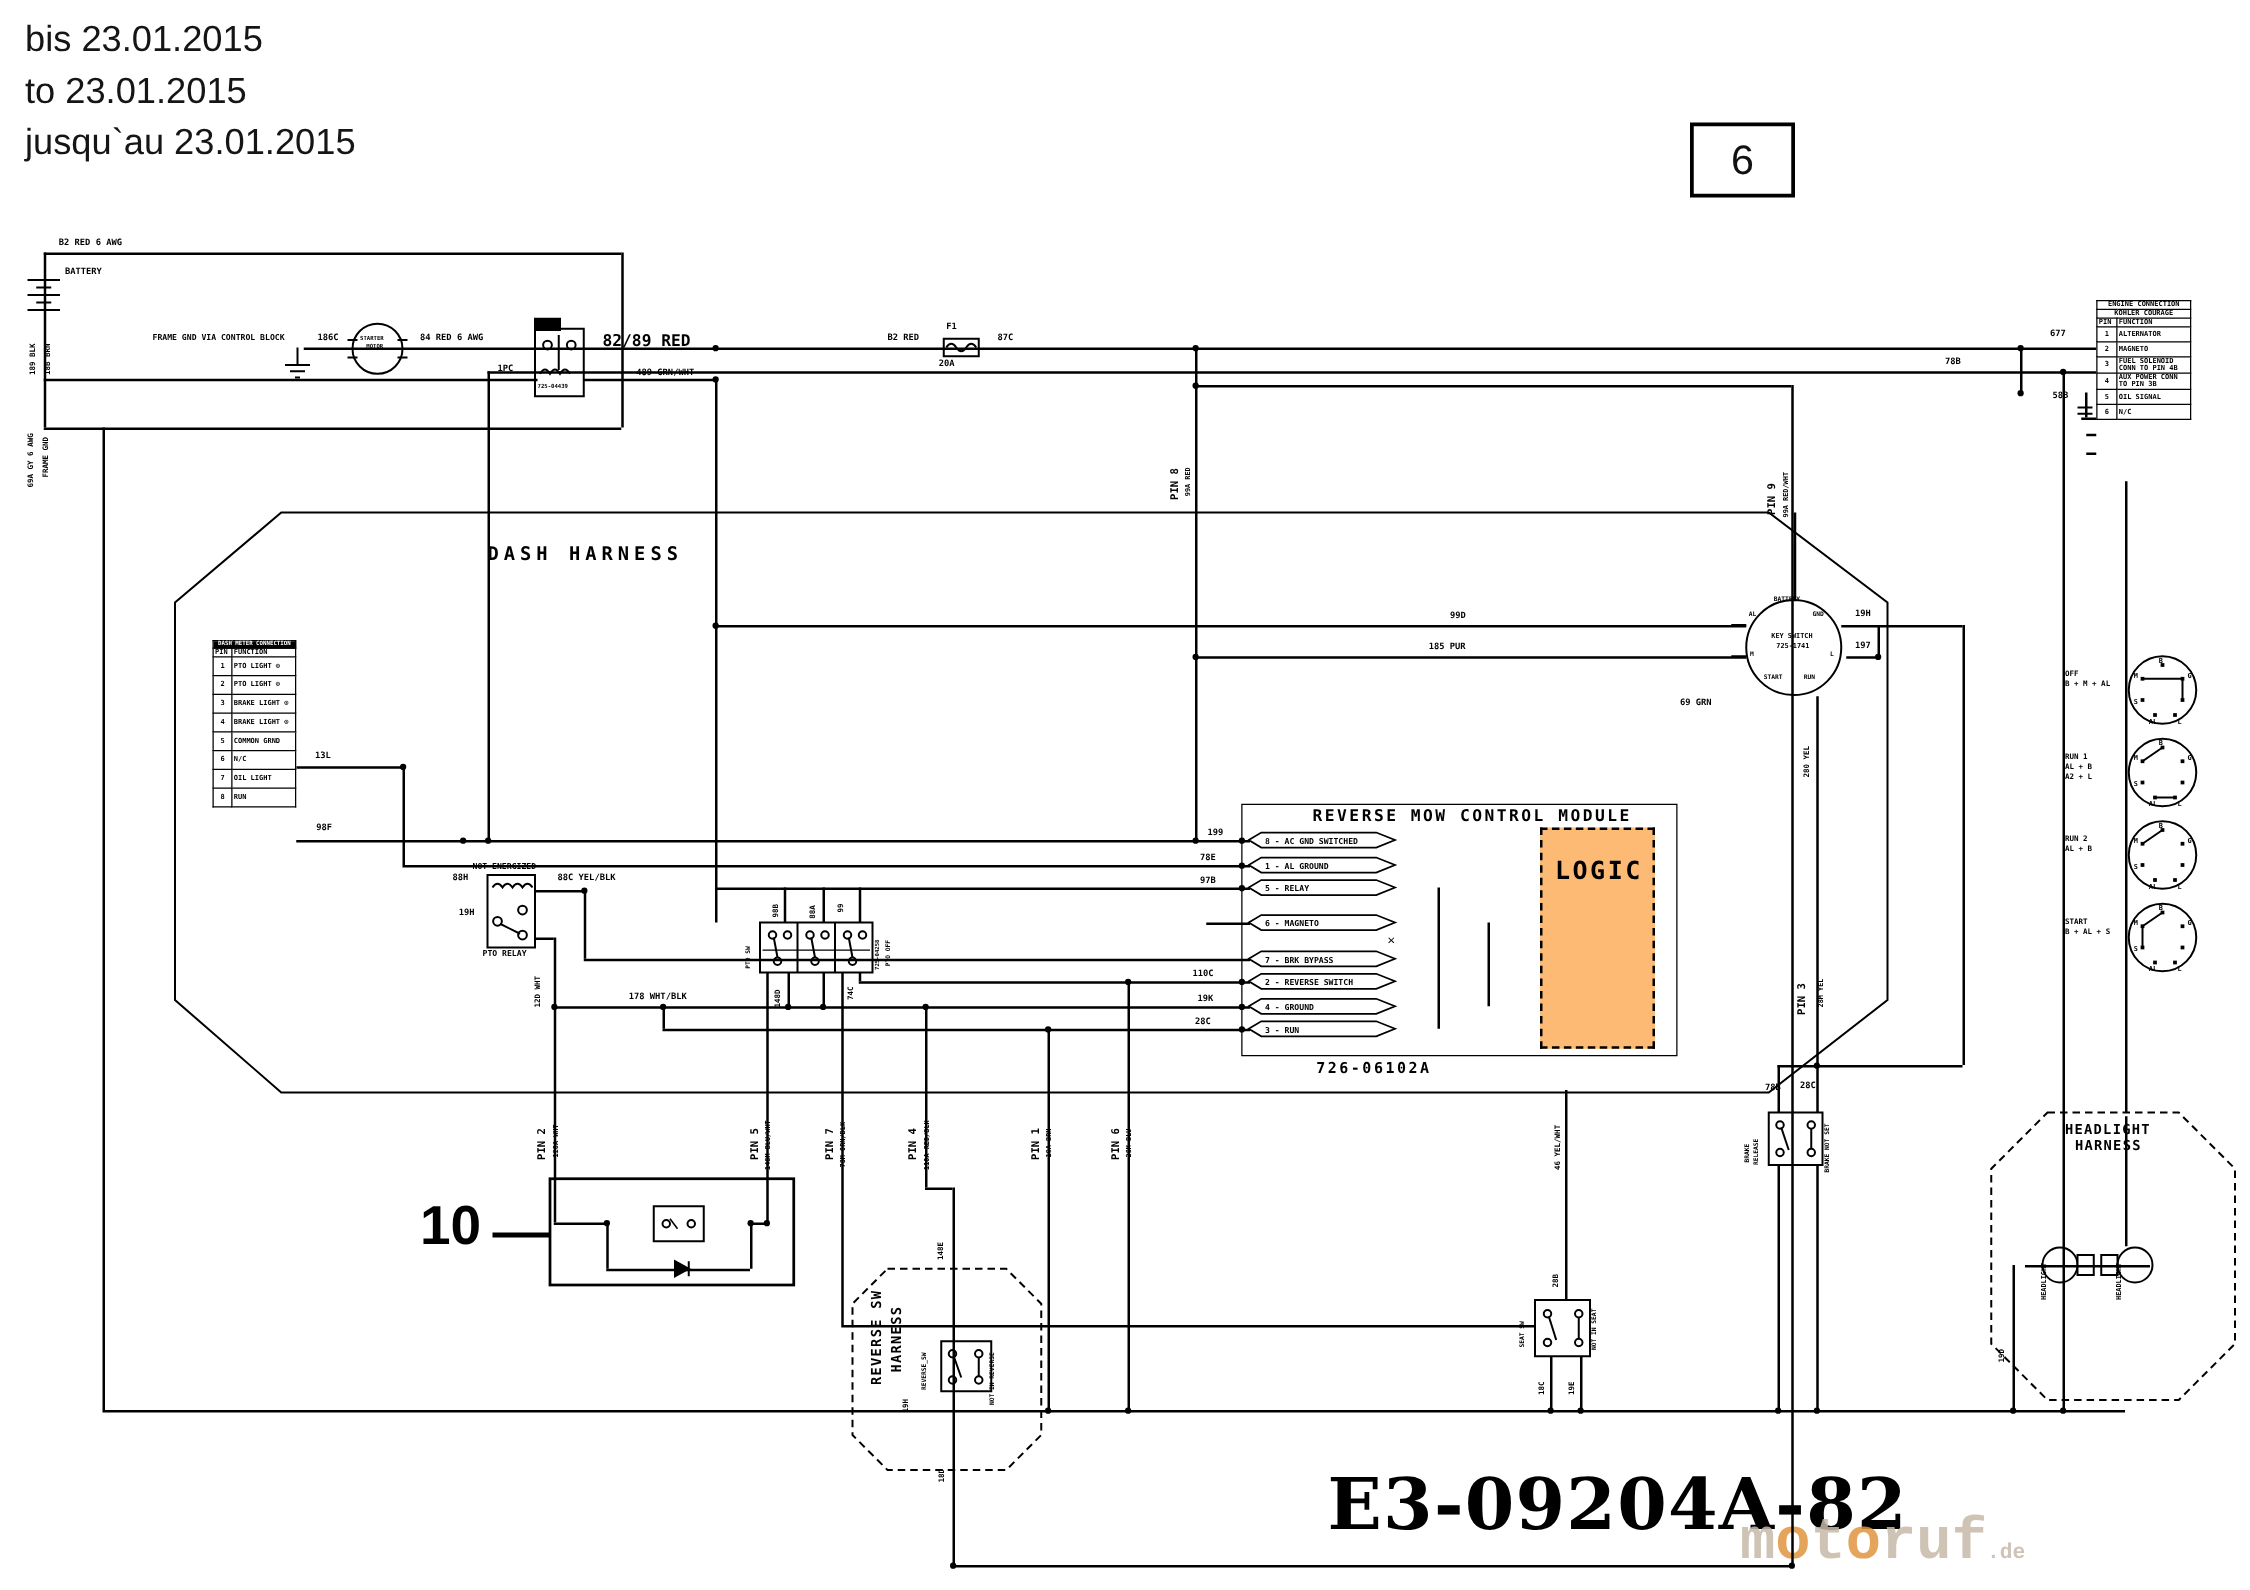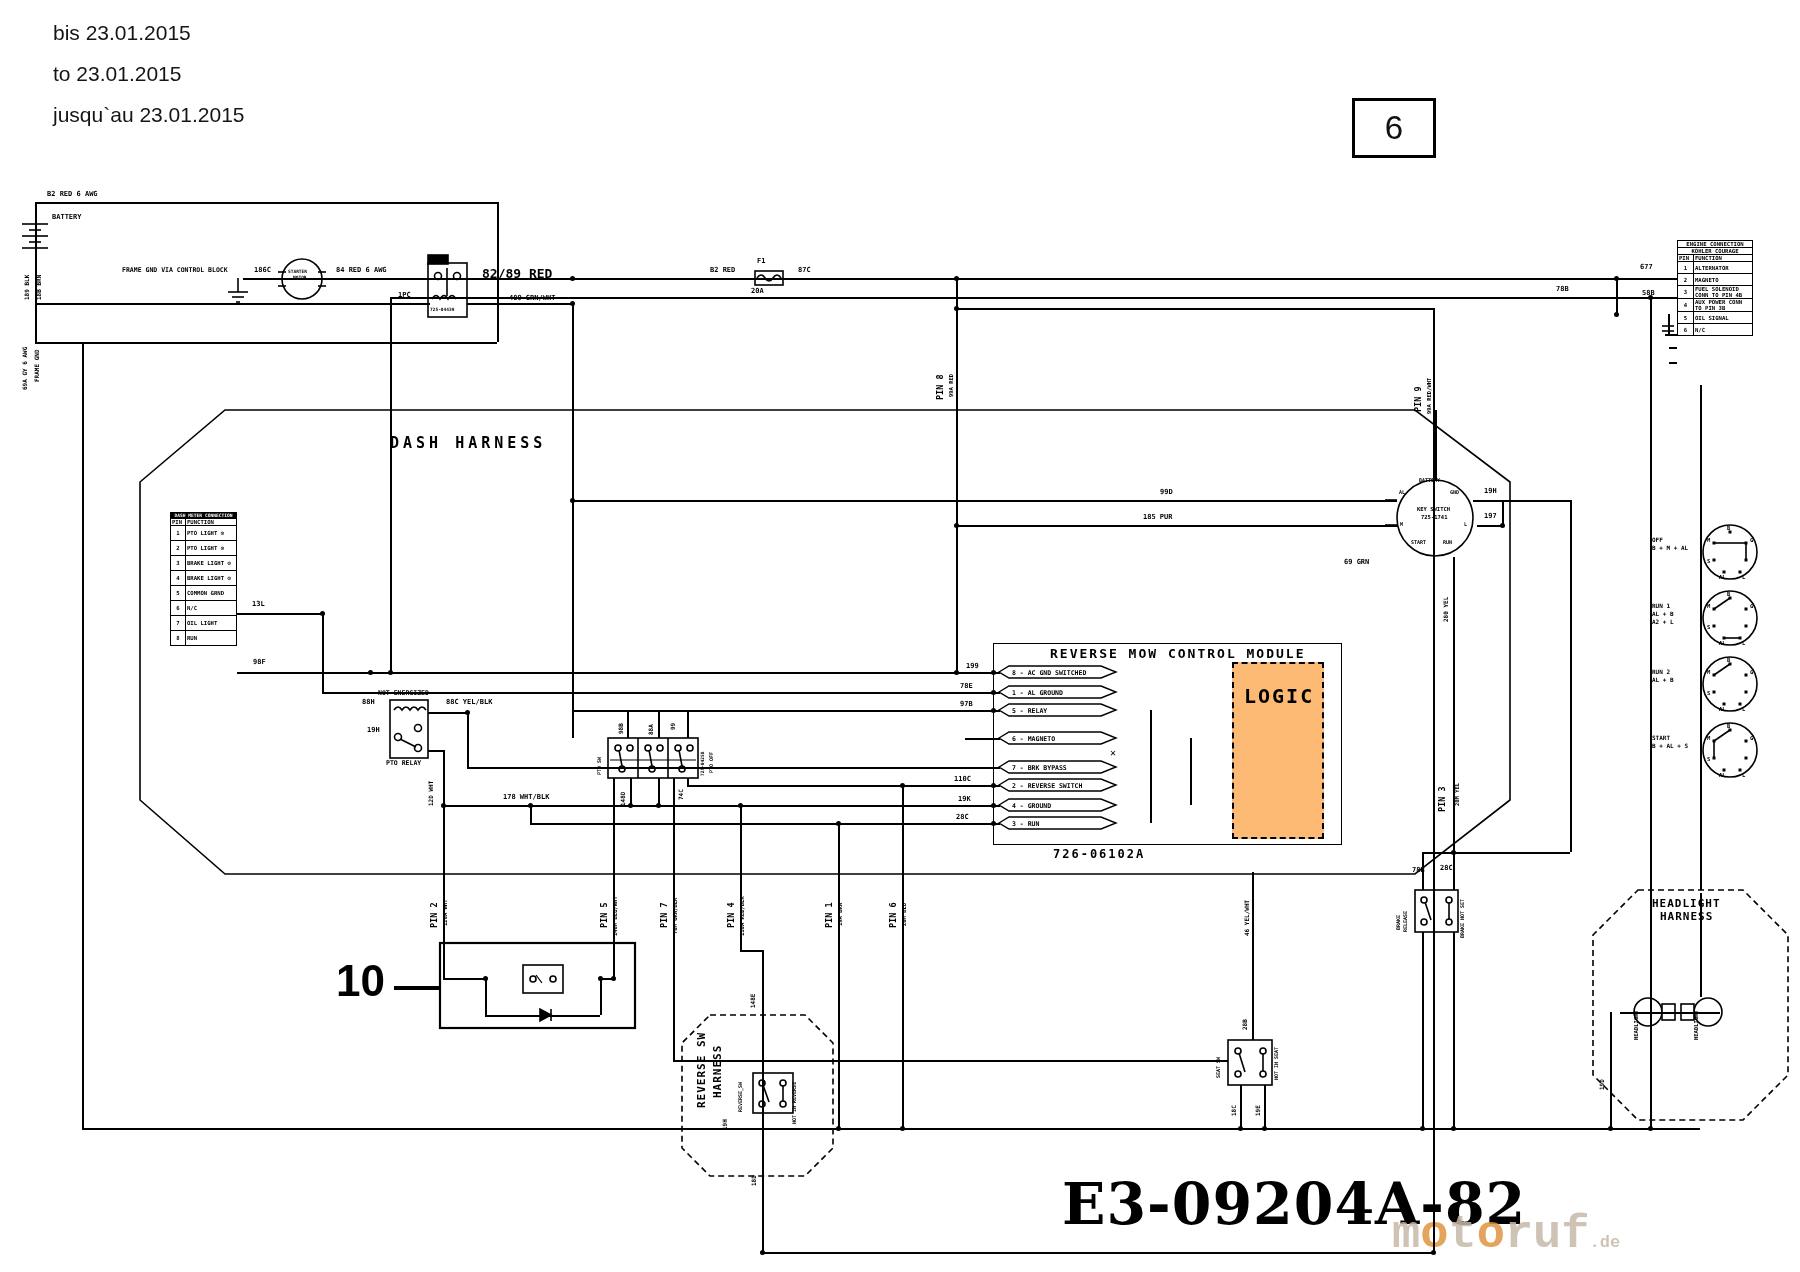--- a/index.html
+++ b/index.html
@@ -1,19 +1,19 @@
 <!DOCTYPE html>
 <html><head>
 <meta charset="utf-8">
 <style>
   html,body{margin:0;padding:0;background:#fff;}
   .stage{position:relative;width:1800px;height:1272px;background:#ffffff;overflow:hidden;
          font-family:"DejaVu Sans Mono",monospace;color:#000;}
   .hdr{position:absolute;left:20px;top:12px;font-family:"Liberation Sans",sans-serif;
-       font-size:21px;line-height:41px;color:#151515;margin-left:33px;}
+       font-size:29px;line-height:41px;color:#151515;}
   .pagebox{position:absolute;left:1352px;top:98px;width:78px;height:54px;border:3px solid #000;
        display:flex;align-items:center;justify-content:center;font-family:"Liberation Sans",sans-serif;
        font-size:33px;color:#111;}
   .lb{position:absolute;white-space:nowrap;font-weight:bold;line-height:1.05;}
   .vl{transform-origin:0 0;transform:rotate(-90deg);}
   .wire{position:absolute;background:#000;}
   .dot{position:absolute;width:5px;height:5px;background:#000;border-radius:50%;margin:-2px 0 0 -2px;}
   svg{position:absolute;left:0;top:0;}
   table.ct{border-collapse:collapse;position:absolute;background:#fff;}
   table.ct td,table.ct th{border:1px solid #000;padding:0 1px;font-weight:bold;
@@ -334,21 +334,21 @@
     <div class="lb" style="left: 398px; top: 292px; font-size: 7px;">1PC</div>
     <div class="lb" style="left: 482px; top: 267px; font-size: 13px;">82/89 RED</div>
     <div class="lb" style="left: 477px; top: 295px; font-size: 7px; margin-left: 32px;">489 GRN/WHT</div>
     <div class="lb" style="left: 430px; top: 308px; font-size: 4.5px;">725-04439</div>
     <div class="lb" style="left: 710px; top: 267px; font-size: 7px;">B2 RED</div>
     <div class="lb" style="left: 757px; top: 258px; font-size: 7px;">F1</div>
     <div class="lb" style="left: 751px; top: 288px; font-size: 7px;">20A</div>
     <div class="lb" style="left: 798px; top: 267px; font-size: 7px;">87C</div>
     <div class="lb" style="left: 1640px; top: 264px; font-size: 7px;">677</div>
     <div class="lb" style="left: 1556px; top: 286px; font-size: 7px;">78B</div>
-    <div class="lb" style="left: 1642px; top: 290px; font-size: 7px;">58B</div>
+    <div class="lb" style="left: 1642px; top: 313px; font-size: 7px;">58B</div>
     <div class="lb" style="left: 252px; top: 601px; font-size: 7px;">13L</div>
     <div class="lb" style="left: 253px; top: 659px; font-size: 7px;">98F</div>
     <div class="lb" style="left: 378px; top: 690px; font-size: 6.5px;">NOT ENERGIZED</div>
     <div class="lb" style="left: 362px; top: 699px; font-size: 7px;">88H</div>
     <div class="lb" style="left: 367px; top: 727px; font-size: 7px;">19H</div>
     <div class="lb" style="left: 446px; top: 699px; font-size: 7px;">88C YEL/BLK</div>
     <div class="lb" style="left: 386px; top: 760px; font-size: 6.5px;">PTO RELAY</div>
     <div class="lb vl" style="left: 428px; top: 806px; font-size: 6px;">12D WHT</div>
     <div class="lb" style="left: 503px; top: 794px; font-size: 7px;">178 WHT/BLK</div>
     <div class="lb vl" style="left: 618px; top: 734px; font-size: 6px;">98B</div>

